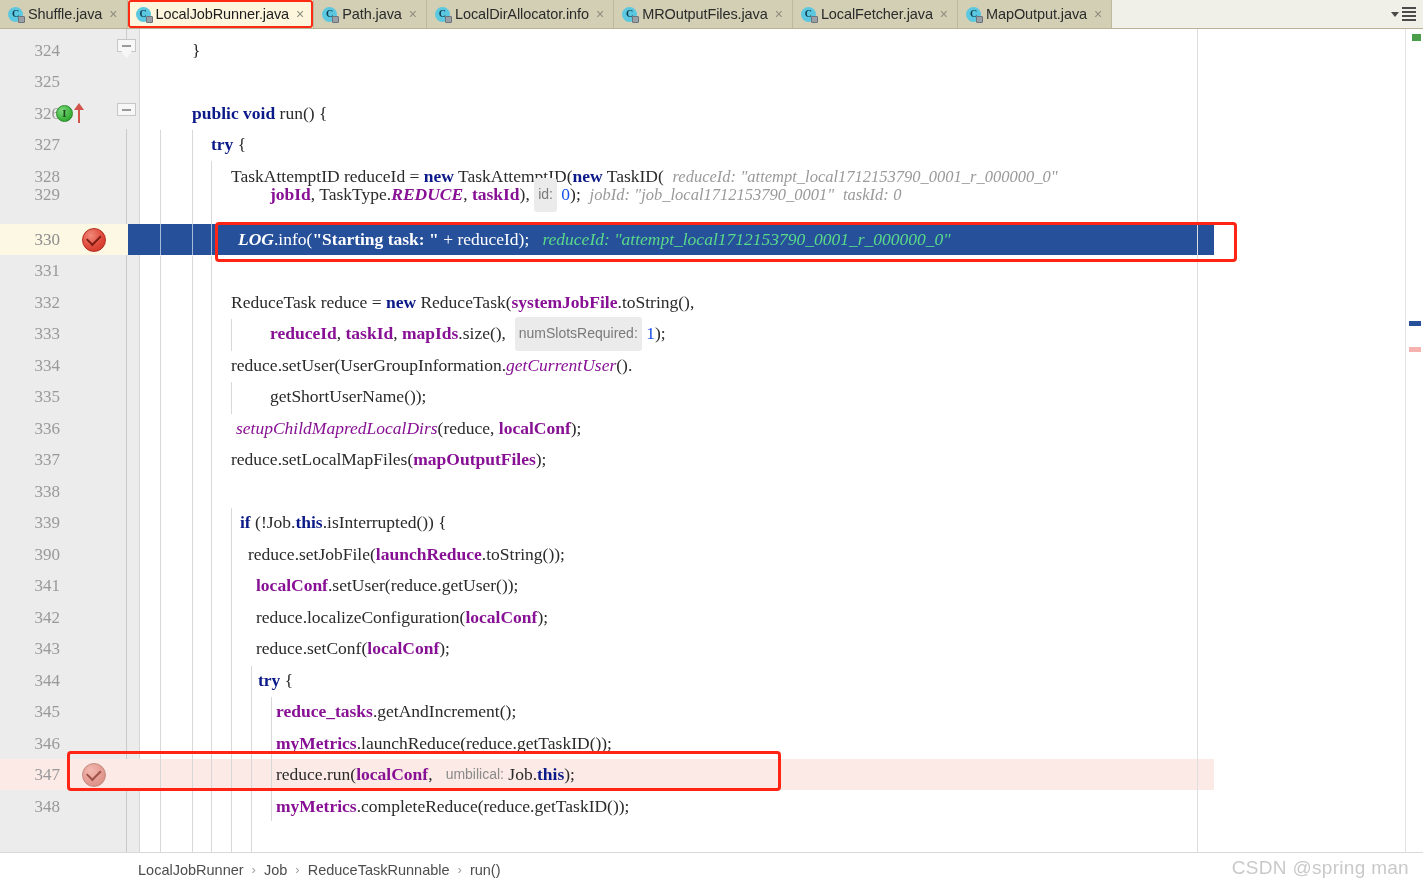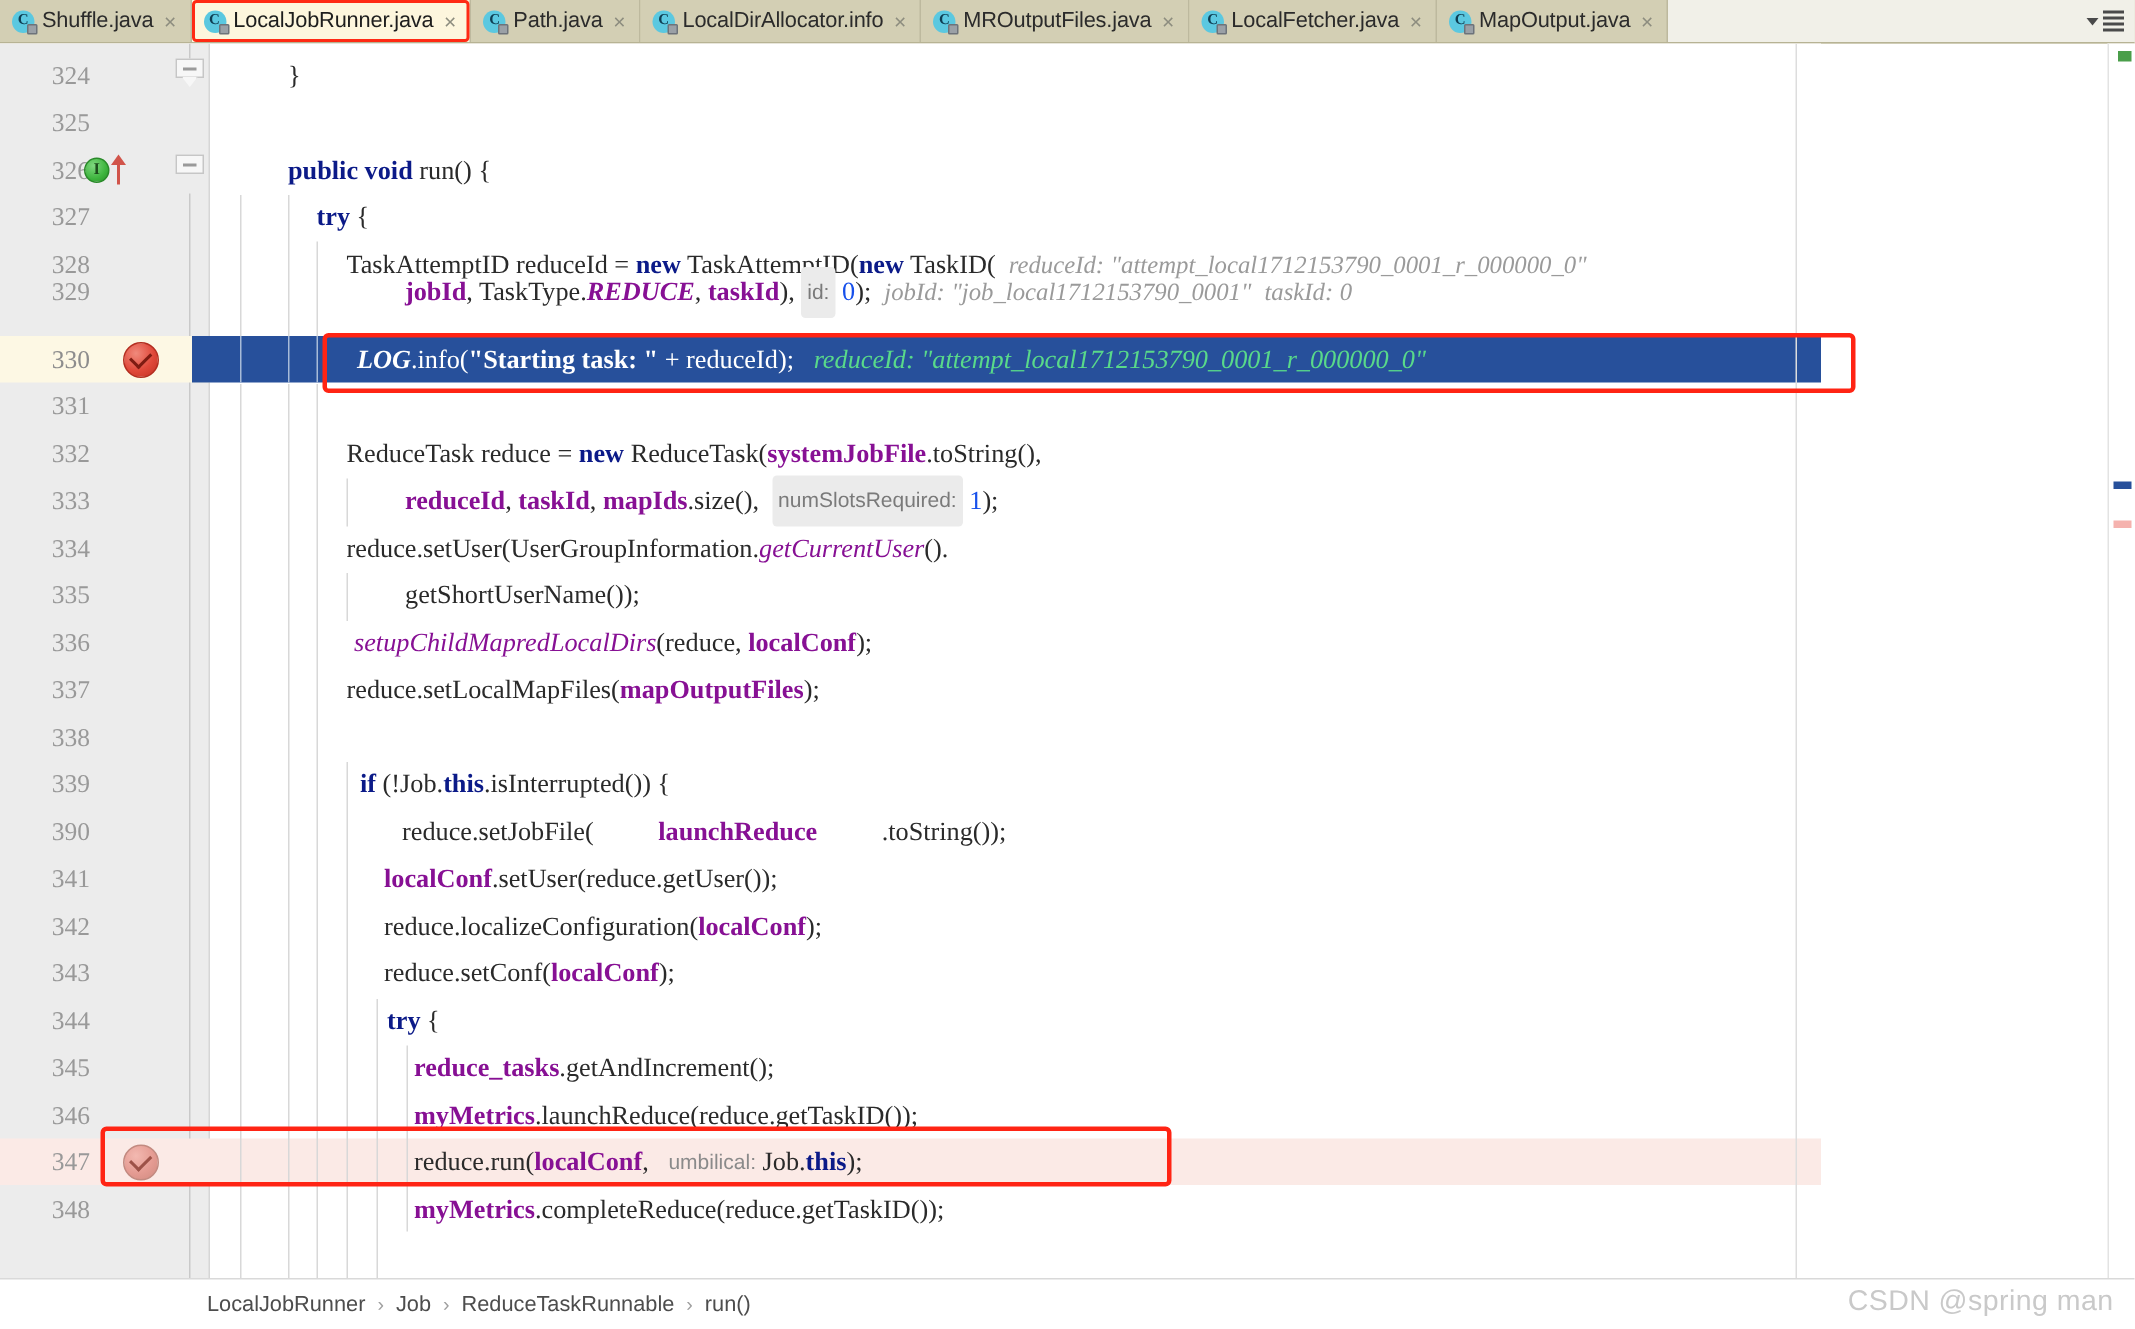--- a/index.html
+++ b/index.html
@@ -451,21 +451,21 @@
 
   <div class="row" style="top:478px;">
     <span class="lnum">339</span>
     <span class="code" style="left:240px;">
       <span class="kw">if</span><span class="plain"> (!Job.</span><span class="kw">this</span><span class="plain">.isInterrupted()) {</span>
     </span>
   </div>
 
   <div class="row" style="top:510px;">
     <span class="lnum">390</span>
-    <span class="code" style="left:268px;gap:43px;">
+    <span class="code" style="left:248px;">
       <span class="plain">reduce.setJobFile(</span><span class="fld">launchReduce</span><span class="plain">.toString());</span>
     </span>
   </div>
 
   <div class="row" style="top:541px;">
     <span class="lnum">341</span>
     <span class="code" style="left:256px;">
       <span class="fld">localConf</span><span class="plain">.setUser(reduce.getUser());</span>
     </span>
   </div>

